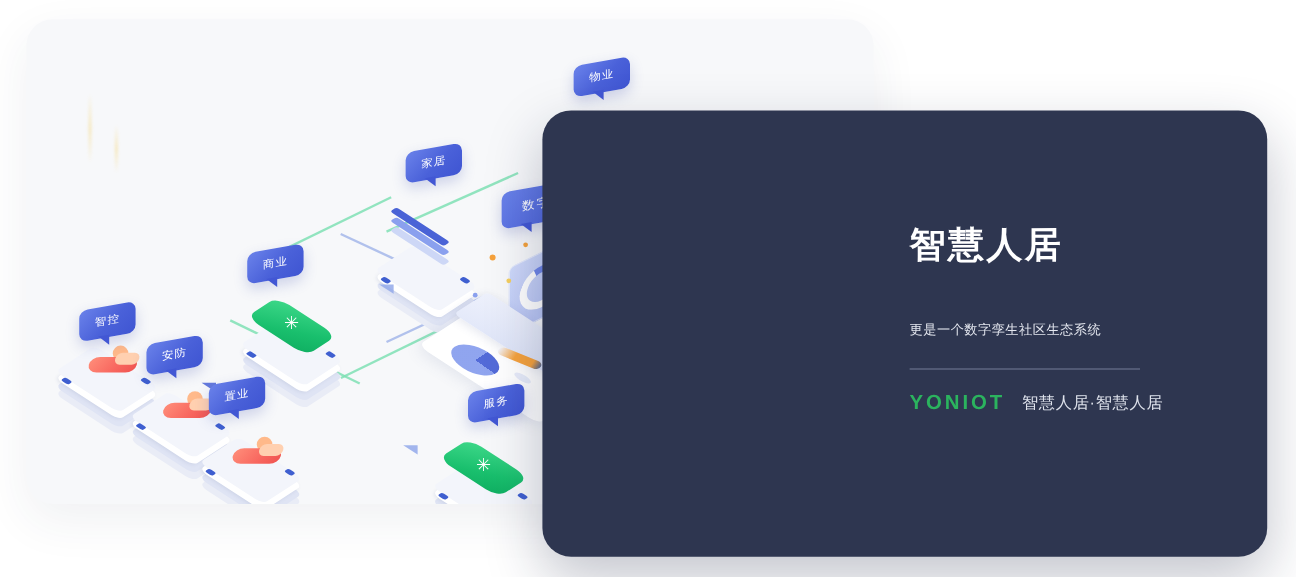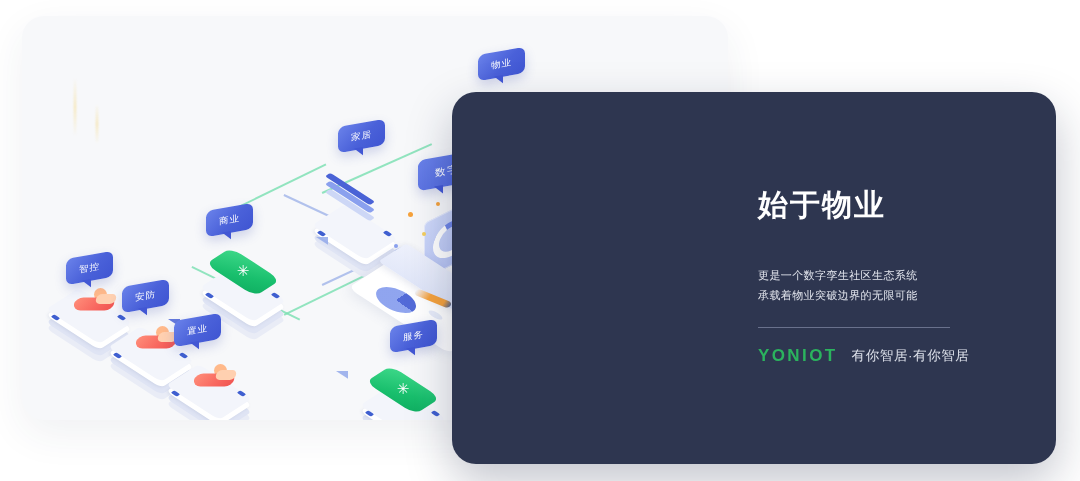--- a/index.html
+++ b/index.html
@@ -441,30 +441,29 @@
             <span class="txt">数字孪生社区生态</span>
           </div>
       </div>
 
     </div>
   </div>
 
   <div class="dark-panel">
     <div class="panel-inner">
 
-      <h1 class="headline">始于物业</h1>
+      <h1 class="headline">智慧人居</h1>
 
       <div class="desc">
         <div class="desc-line">更是一个数字孪生社区生态系统</div>
-        <div class="desc-line">承载着物业突破边界的无限可能</div>
       </div>
 
       <div class="divider"></div>
 
       <div class="brand">
         <span class="brand-name">YONIOT</span>
-        <span class="brand-tag">有你智居·有你智居</span>
+        <span class="brand-tag">智慧人居·智慧人居</span>
       </div>
 
     </div>
   </div>
 
 </div>
 
 </body></html>

